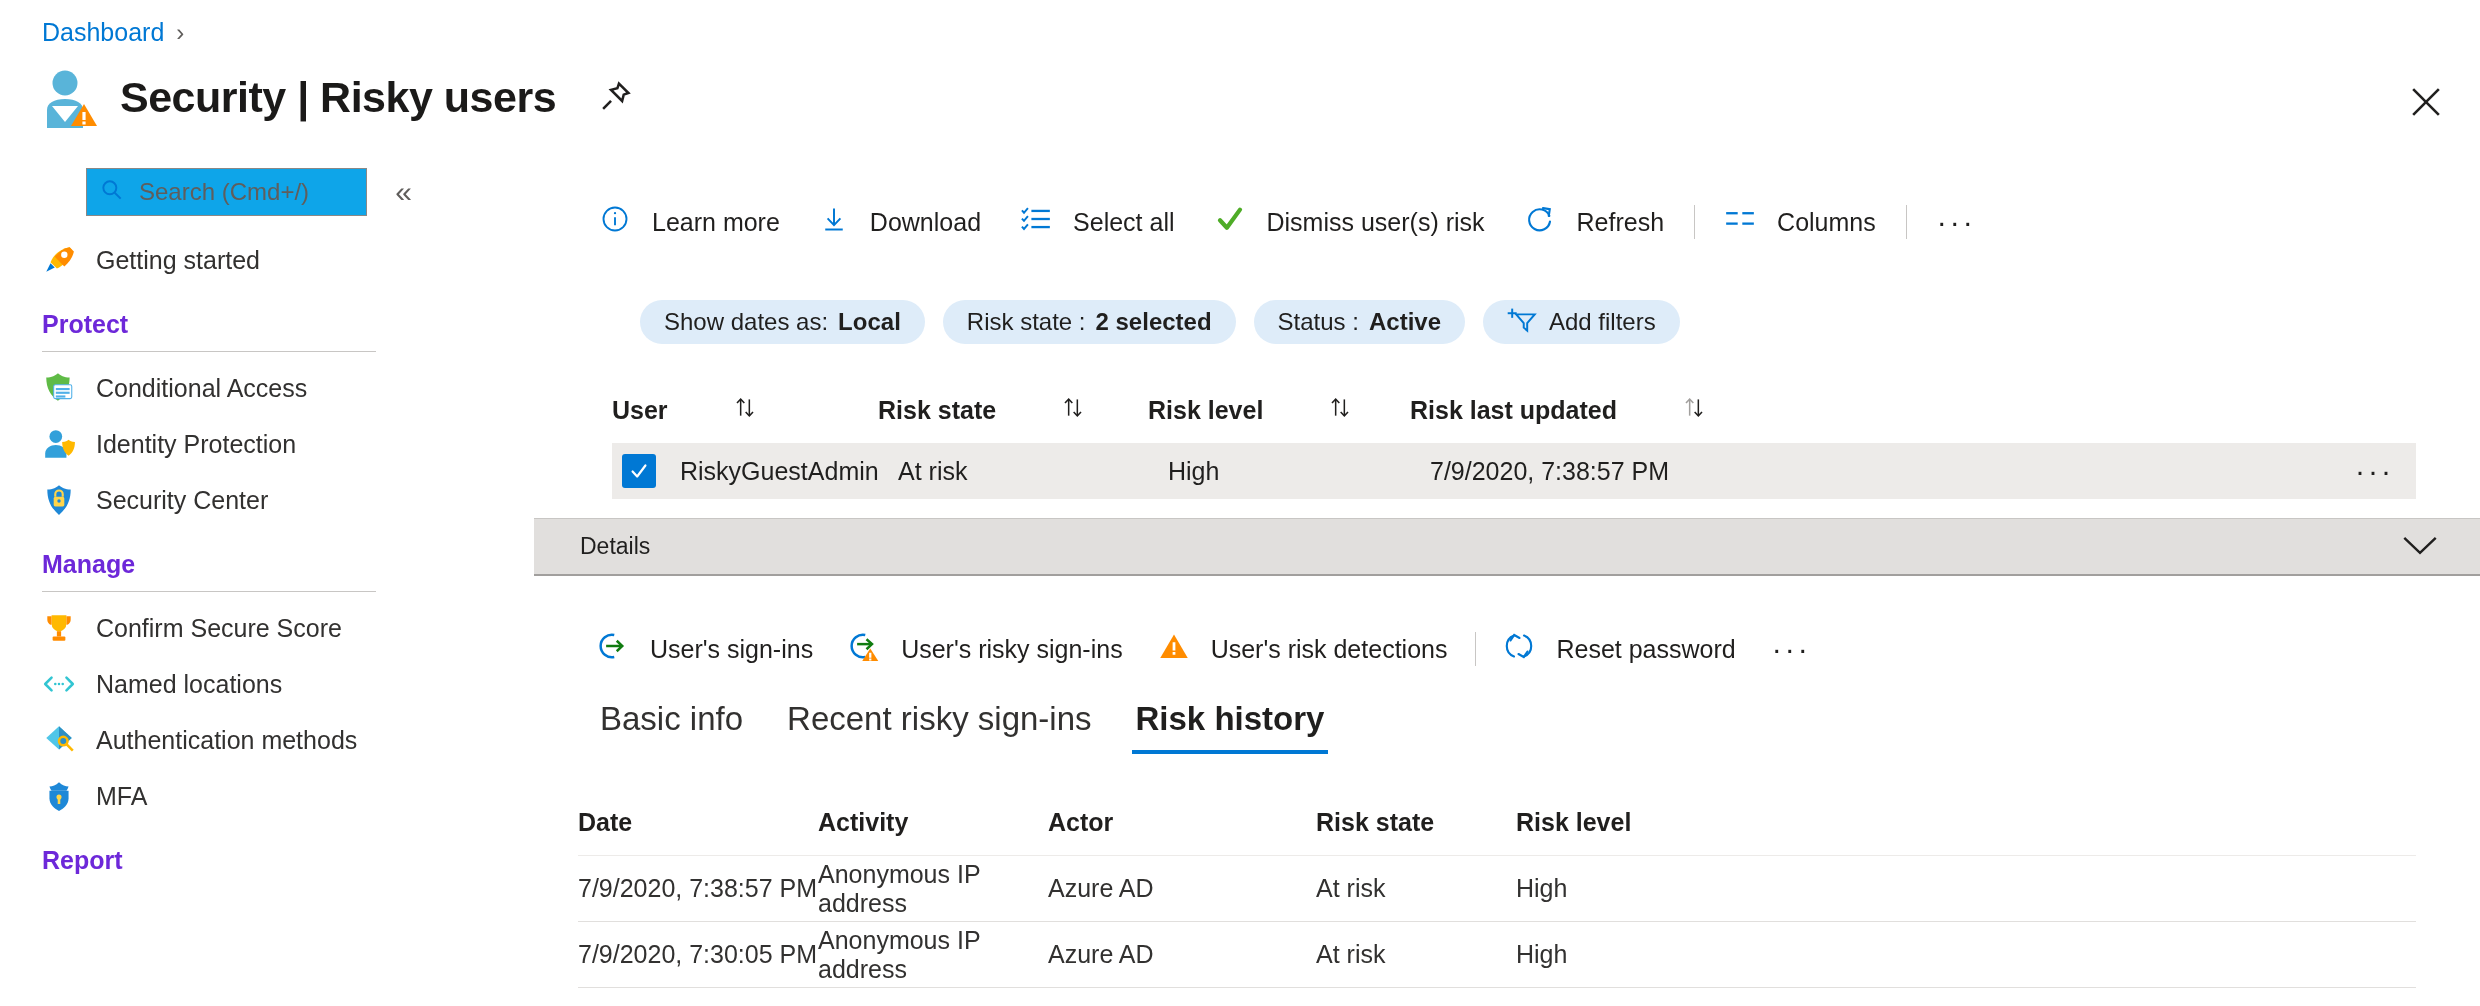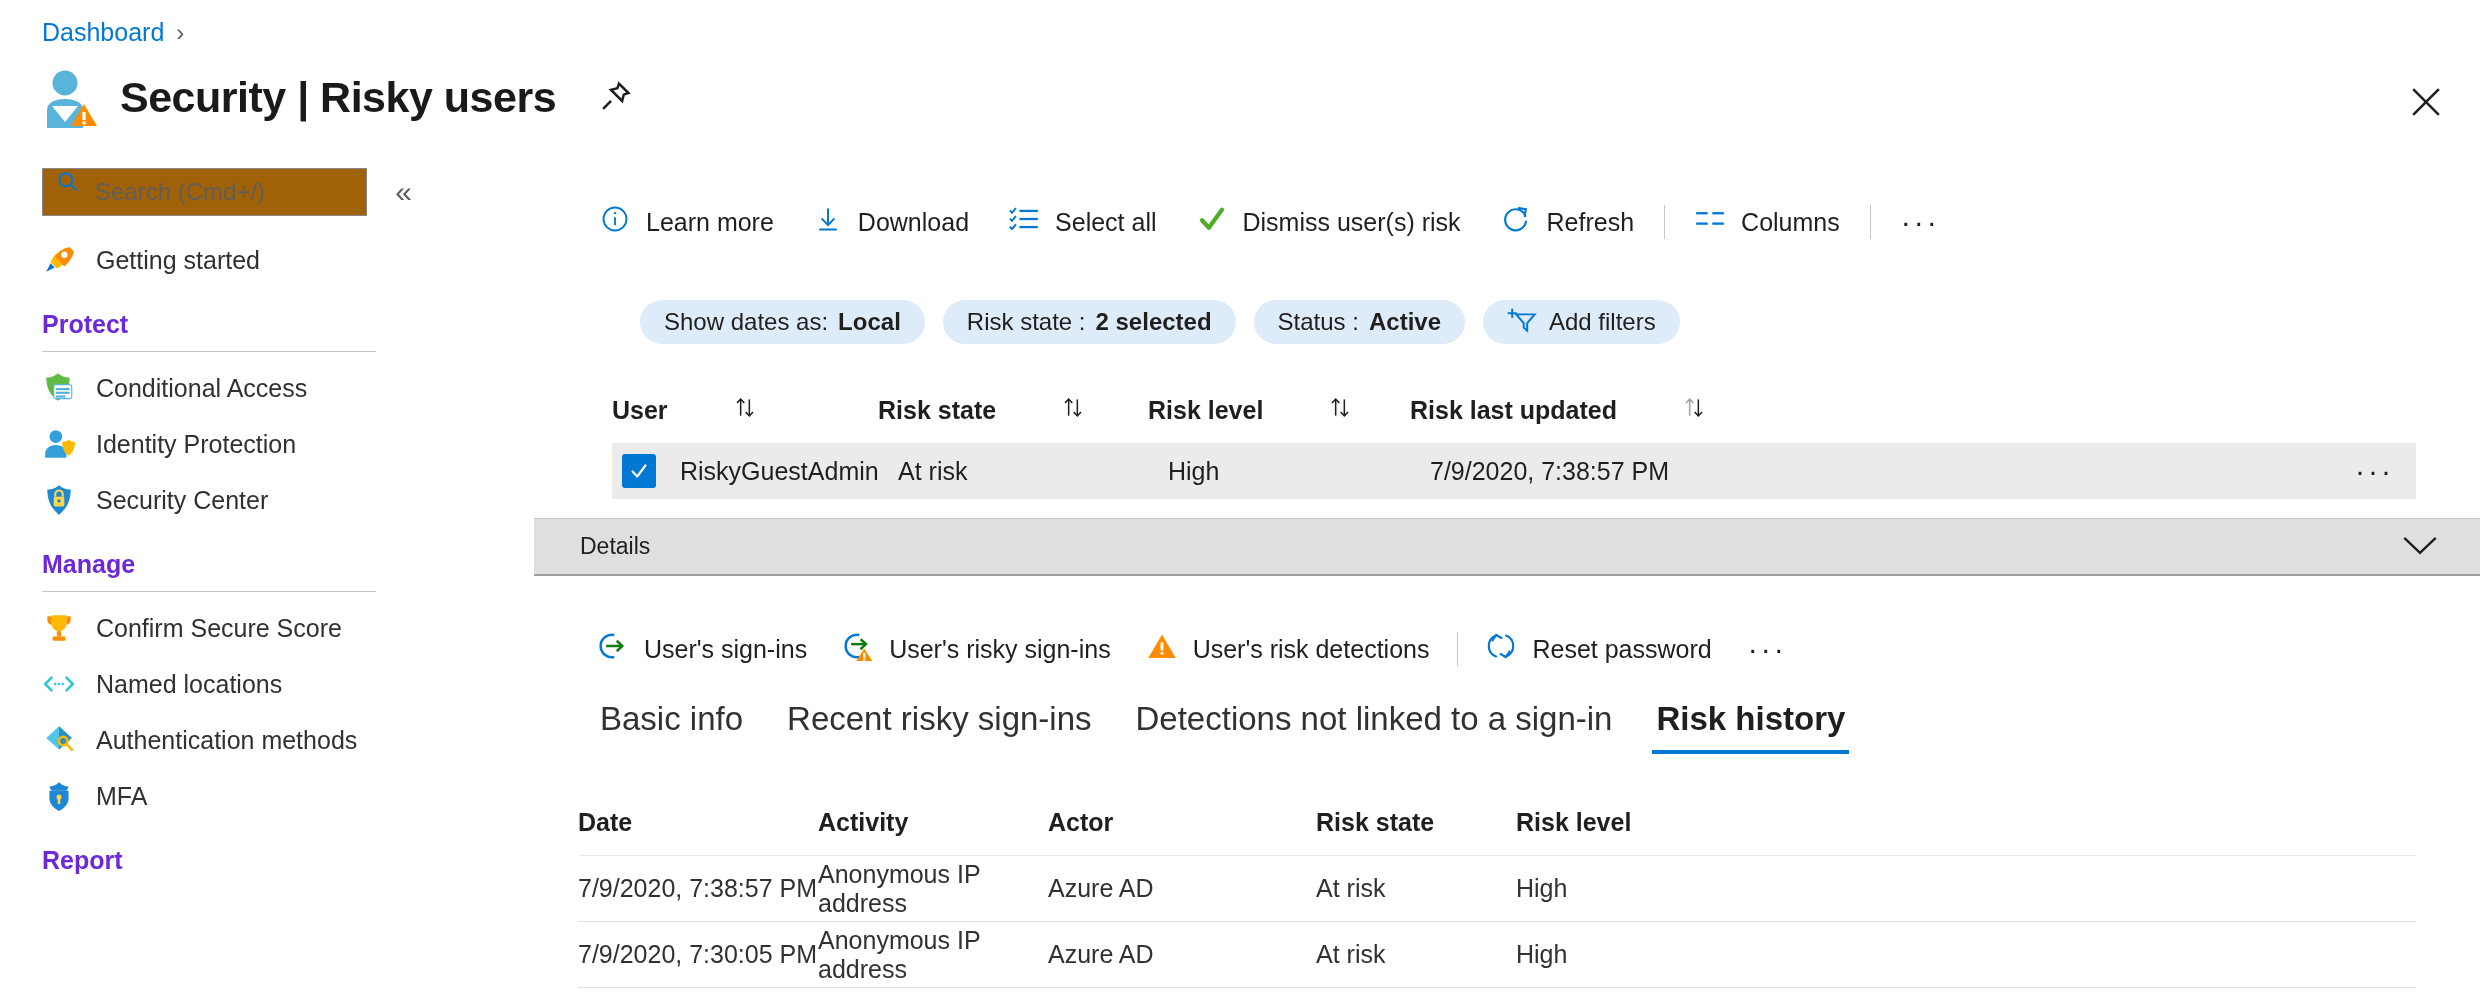--- a/index.html
+++ b/index.html
@@ -39,23 +39,24 @@
   }
 
   
   .sidebar { position: absolute; left: 0; top: 168px; width: 420px; }
   .search-row {
     display: flex; align-items: center; gap: 20px;
     padding-left: 42px;
   }
   .search-box {
     width: 428px; height: 48px;
-    border: 1px solid #8a8886; background: #a16207;
-    display: flex; gap: 12px;
+    border: 1px solid #8a8886; background: #0ea5e9;
+    display: flex; align-items: center; gap: 12px;
     padding: 0 12px;
+    margin-left: 44px;
   }
   .search-box .mag { flex: none; }
   .search-box input {
     border: 0; outline: 0; background: transparent;
     font-family: "Liberation Sans", sans-serif;
     font-size: 24px; color: #1b1a19; width: 100%;
   }
   .search-box input::placeholder { color: #605e5c; }
   .collapse-btn {
     color: #605e5c; font-size: 30px; cursor: pointer;
@@ -75,21 +76,21 @@
     margin: 12px 44px 8px 0; height: 1px; background: #c8c6c4;
   }
 
   
   .cmdbar {
     position: absolute; left: 580px; top: 196px;
     display: flex; align-items: center; gap: 0px;
     height: 52px;
   }
   .cmd {
-    display: flex; align-items: center; gap: 16px;
+    display: flex; align-items: center; gap: 22px;
     padding: 0 20px; height: 52px; cursor: pointer;
     font-size: 25px; color: #201f1e; white-space: nowrap;
   }
   .cmd-sep { width: 1px; height: 34px; background: #c8c6c4; margin: 0 10px; }
   .cmd .ellipsis { font-size: 30px; letter-spacing: 3px; color: #201f1e; }
 
   
   .filters {
     position: absolute; left: 640px; top: 300px;
     display: flex; align-items: center; gap: 18px;
@@ -572,23 +573,20 @@
     </div>
   </div>
 
   <div class="tabs">
     <div class="tab">
       <span>Basic info</span>
     </div>
     <div class="tab">
       <span>Recent risky sign-ins</span>
     </div>
-    <div class="tab">
-      <span>Detections not linked to a sign-in</span>
-    </div>
     <div class="tab active">
       <span>Risk history</span>
     </div>
   </div>
 
   <div class="hist">
     <div class="hist-row hist-head">
       <div class="hc c-date">Date</div>
       <div class="hc c-act">Activity</div>
       <div class="hc c-actor">Actor</div>

